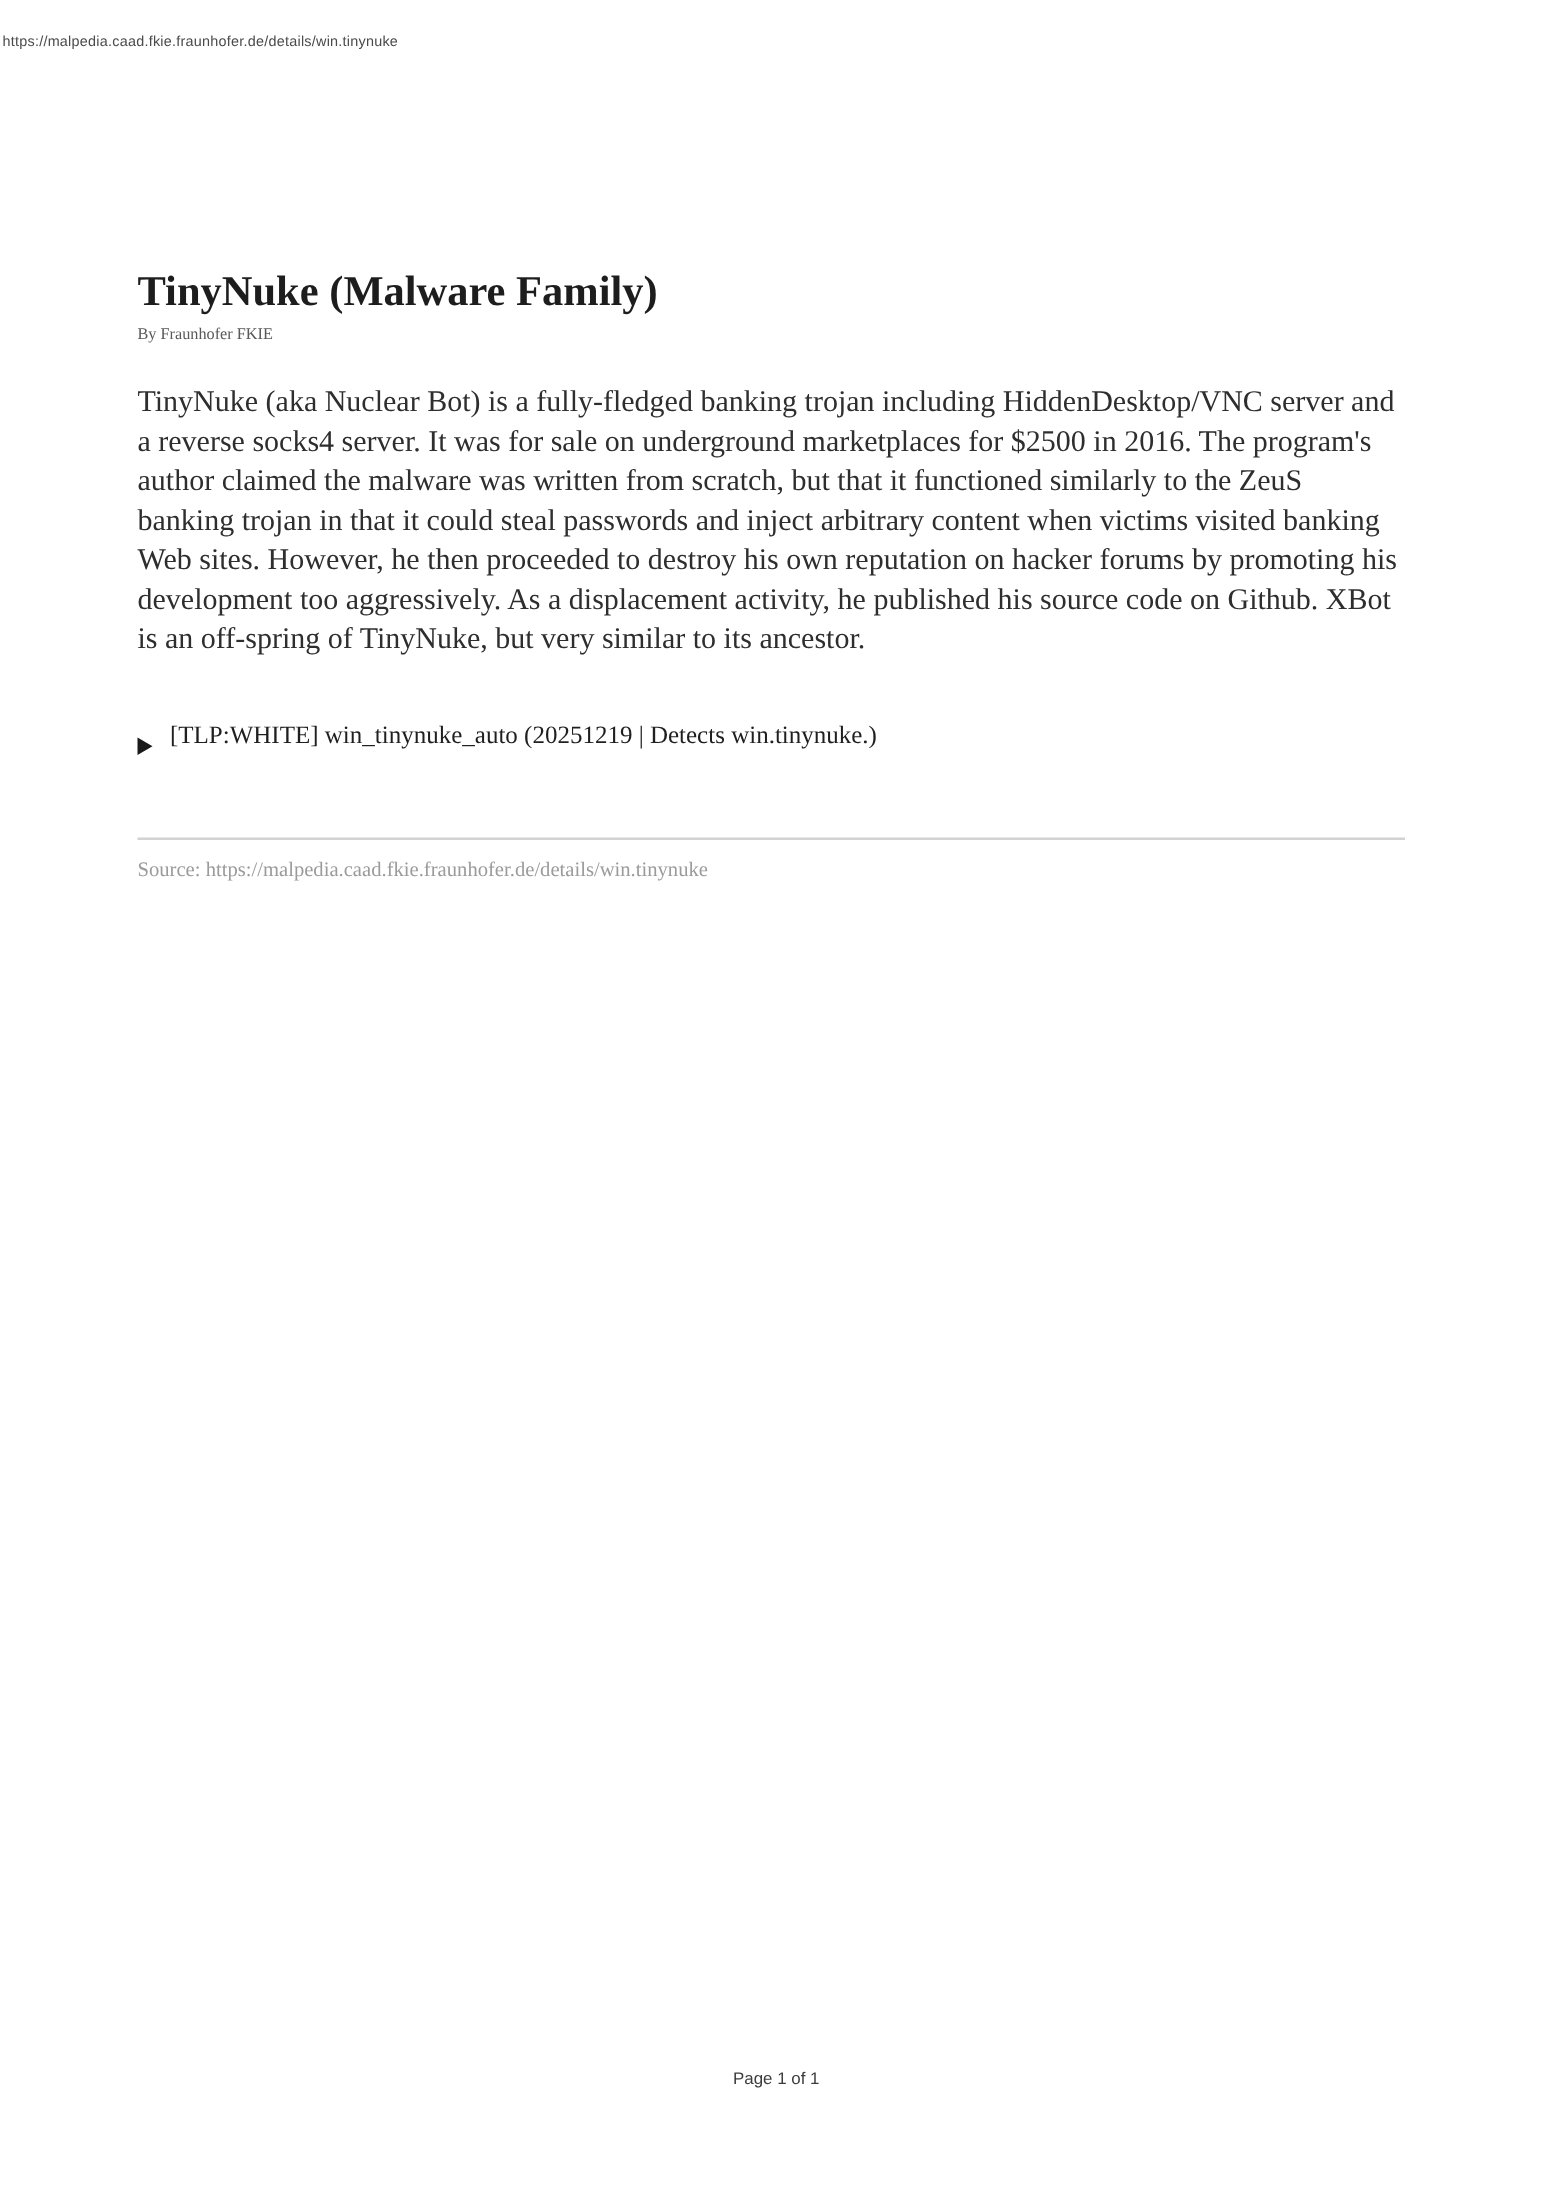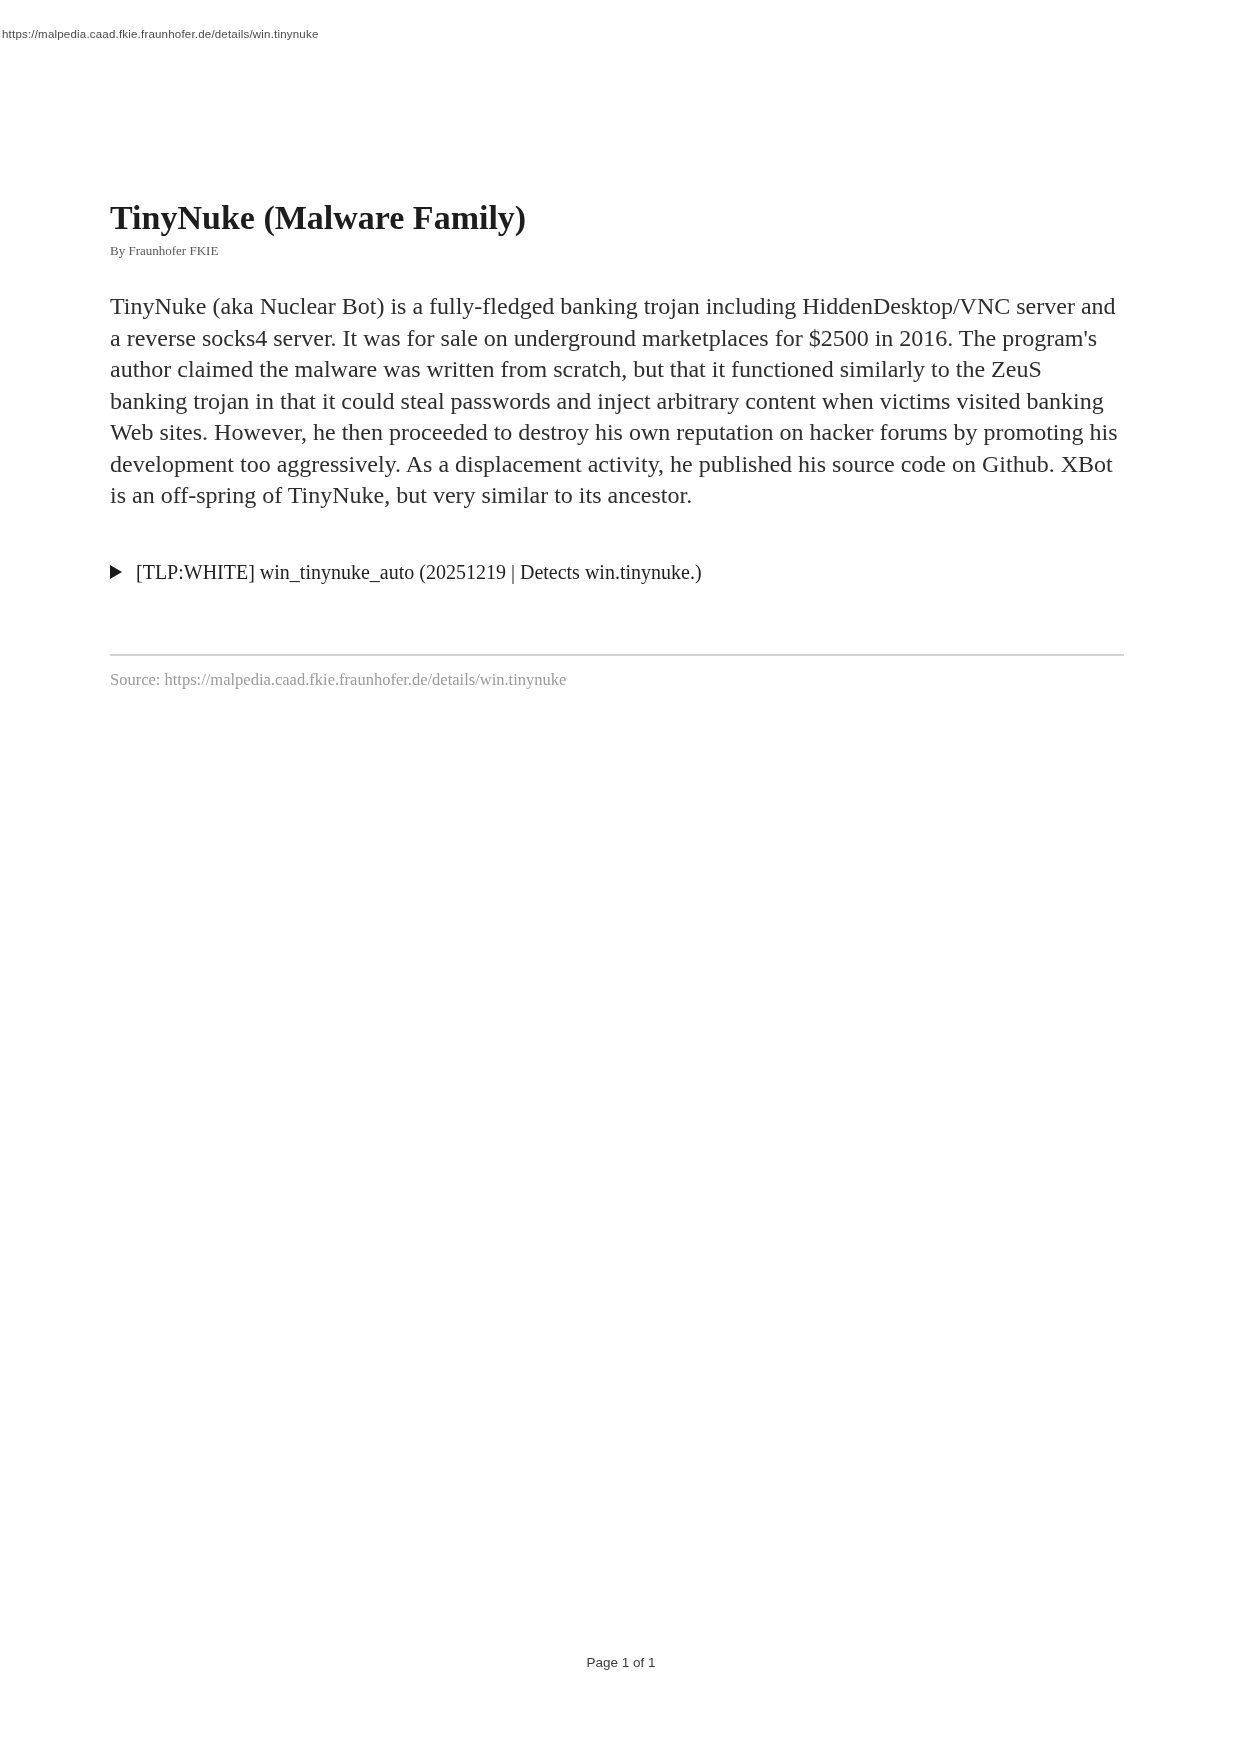--- a/index.html
+++ b/index.html
@@ -21,21 +21,21 @@
     width: 100%;
     font-family: "Liberation Sans", sans-serif;
     font-size: 11.5px;
     color: #4a4a4a;
     letter-spacing: 0.2px;
   }
 
   .content {
     position: absolute;
     left: 110px;
-    top: 0;
+    top: 16px;
     width: 1014px;
   }
 
   h1.article-title {
     margin-top: 198px;
     font-size: 34px;
     line-height: 40px;
     font-weight: bold;
     color: #1d1d1d;
     font-family: "Liberation Serif", serif;
@@ -61,21 +61,21 @@
     color: #2e2e2e;
     text-align: left;
   }
 
   .rule-item {
     margin-top: 45px;
     font-size: 20px;
     line-height: 31.5px;
     color: #1f1f1f;
     display: flex;
-    align-items: center;
+    align-items: flex-end;
     cursor: pointer;
   }
 
   .triangle {
     display: inline-block;
     width: 0;
     height: 0;
     border-left: 12px solid #1a1a1a;
     border-top: 7.5px solid transparent;
     border-bottom: 7.5px solid transparent;

